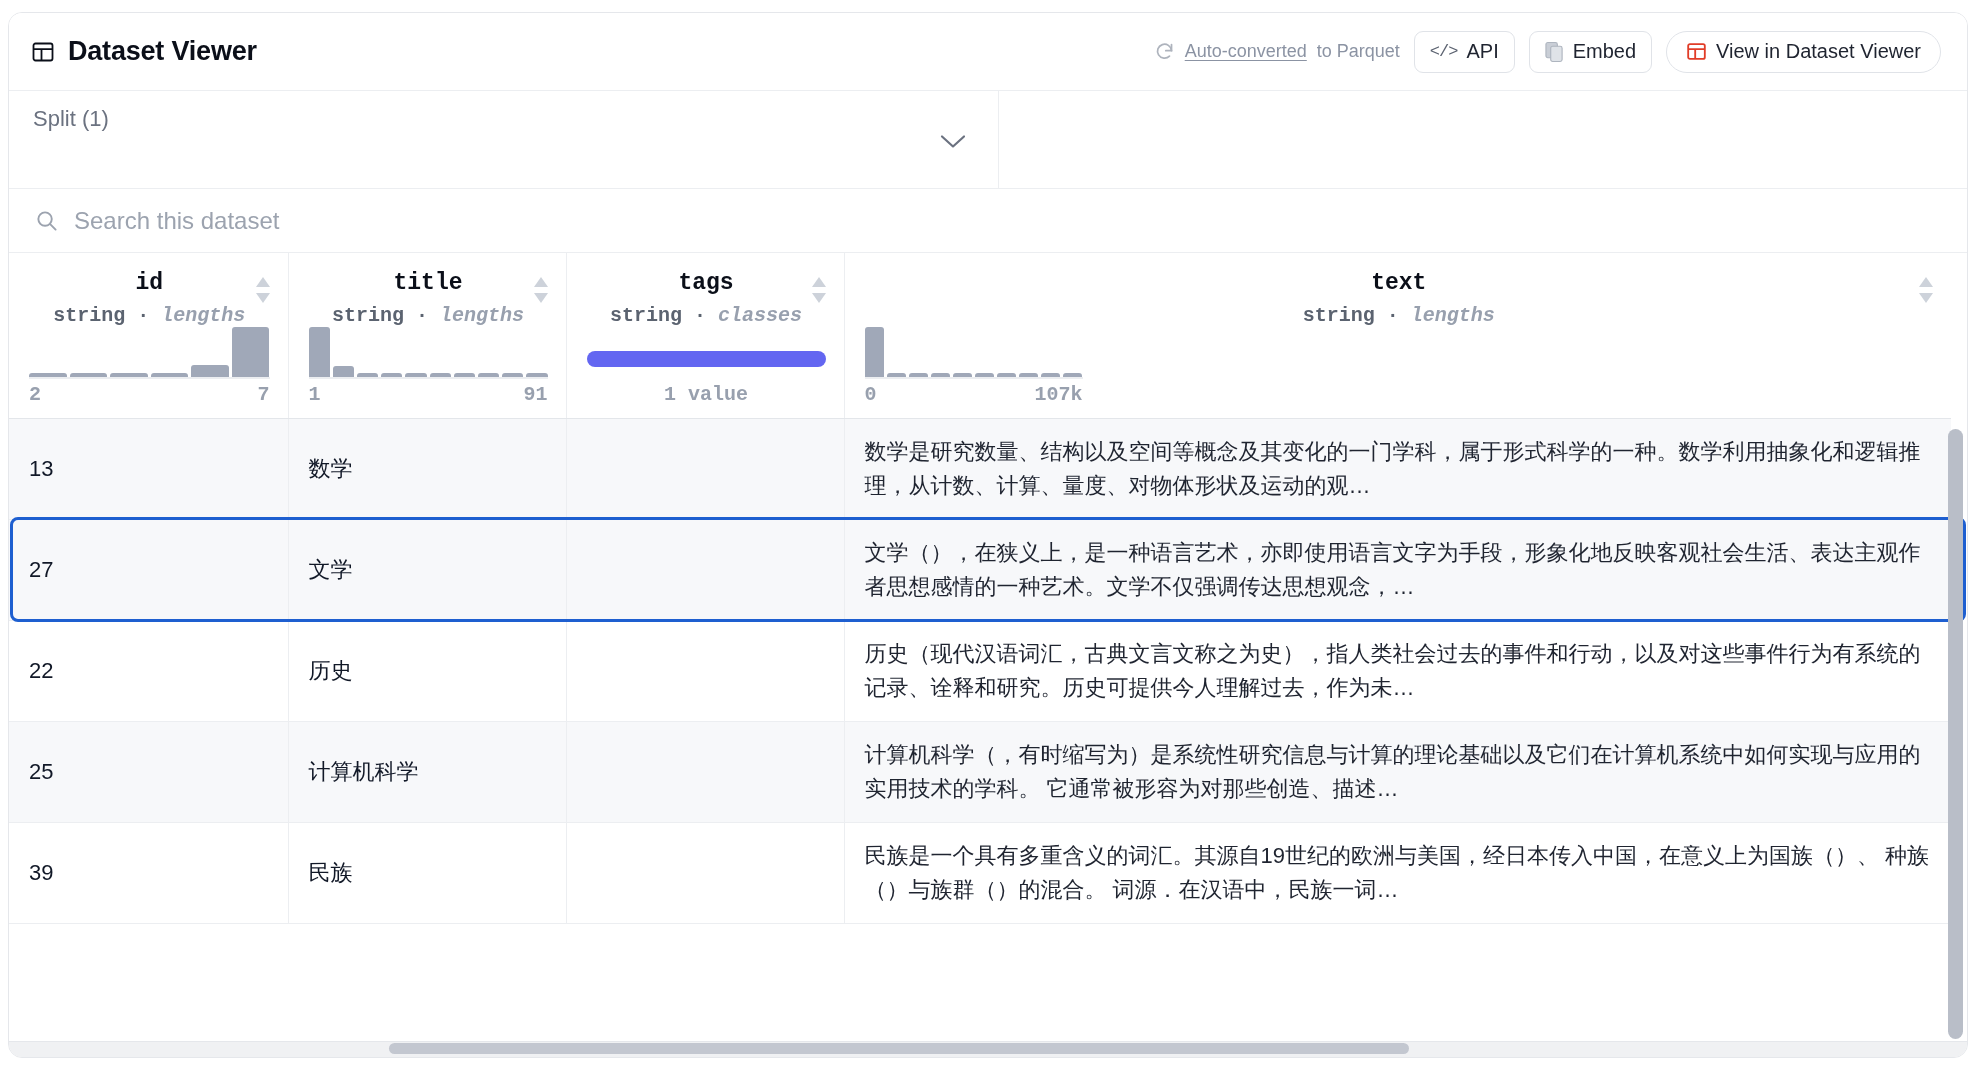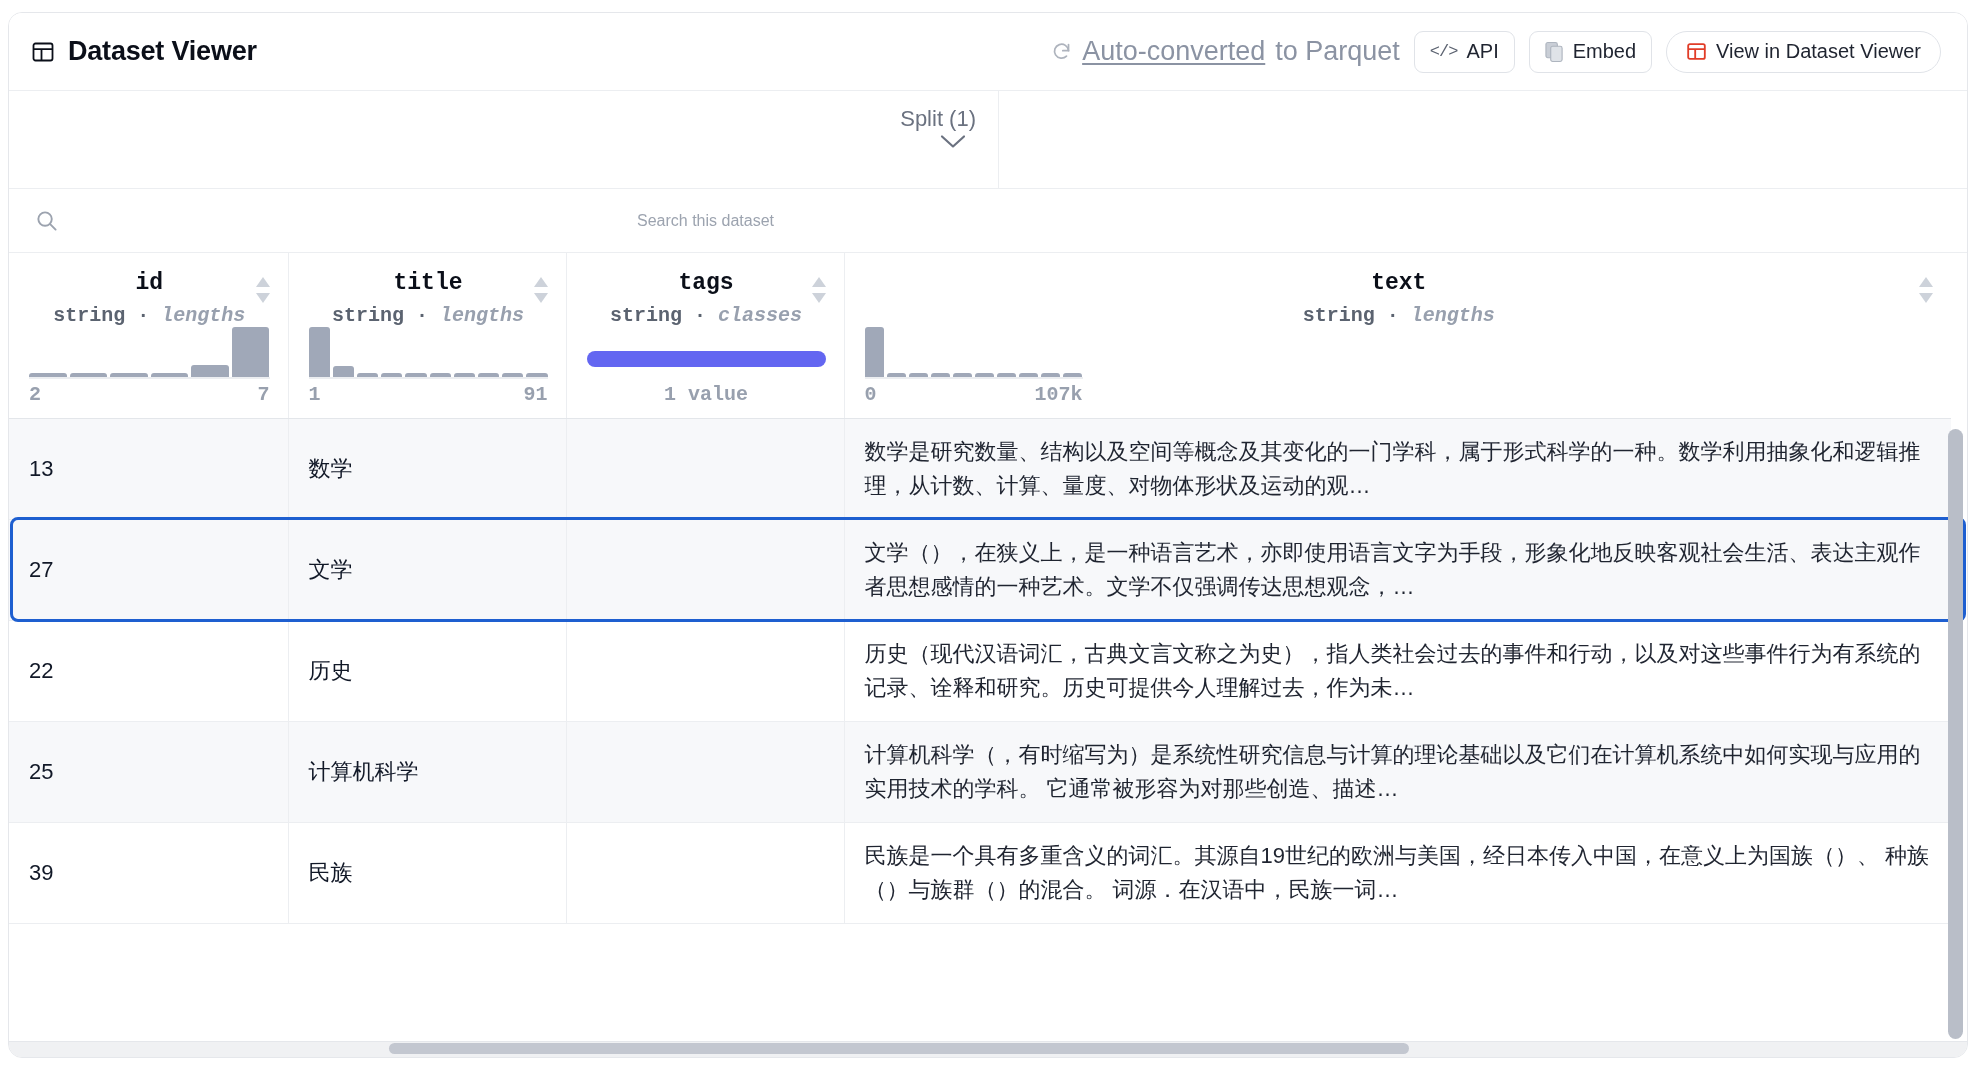--- a/index.html
+++ b/index.html
@@ -40,21 +40,21 @@
     letter-spacing: -0.2px;
   }
   .grid-icon-dark {
     width: 24px; height: 24px; display: block;
   }
   .hdr-spacer { flex: 1 1 auto; }
   .hdr-right { display: flex; align-items: center; gap: 14px; }
 
   .autoconv {
     display: flex; align-items: center; gap: 10px;
-    font-size: 27px; color: #8b93a3;
+    font-size: 18px; color: #8b93a3;
     white-space: nowrap;
   }
   .autoconv .lnk { text-decoration: underline; text-underline-offset: 3px; }
   .refresh-icon { width: 21px; height: 21px; display: block; opacity: .8; }
 
   .btn {
     display: inline-flex; align-items: center; gap: 9px;
     height: 42px; padding: 0 15px;
     border: 1px solid #e0e3e8;
     border-radius: 9px;
@@ -77,21 +77,21 @@
     border-bottom: 1px solid #eceef1;
   }
   .split-sel {
     width: 990px;
     border-right: 1px solid #eceef1;
     padding: 13px 22px 0 24px;
     display: flex; flex-direction: column; justify-content: flex-start;
     position: relative;
     cursor: pointer;
   }
-  .split-label { font-size: 22px; color: #6b7280; line-height: 1.35; text-align: right; }
+  .split-label { font-size: 22px; color: #6b7280; line-height: 1.35; }
   .split-value {
     font-size: 22px; color: #111827; line-height: 1.5;
     display: flex; align-items: baseline; gap: 10px;
   }
   .split-value .dot { color: #9aa1ad; }
   .split-value .rows { color: #374151; }
   .chev {
     position: absolute; right: 30px; top: 50%; transform: translateY(-42%);
     width: 30px; height: 18px;
   }
@@ -101,21 +101,21 @@
   .searchbar {
     height: 64px; flex: 0 0 64px;
     display: flex; align-items: center;
     gap: 16px; padding: 0 26px;
     border-bottom: 1px solid #eceef1;
   }
   .search-icon { width: 23px; height: 23px; display: block; }
   .search-input {
     border: 0; outline: 0; background: transparent;
     font-family: "Liberation Sans", sans-serif;
-    font-size: 16px; color: #ef4444; width: 700px; text-align: right;
+    font-size: 24px; color: #ef4444; width: 700px;
   }
   .search-input::placeholder { color: #9ca3af; }
 
   
   .tablewrap { flex: 1 1 auto; position: relative; overflow: hidden; }
   table.grid { border-collapse: collapse; table-layout: fixed; width: 1942px; }
 
   col.c-id    { width: 279px; }
   col.c-title { width: 278px; }
   col.c-tags  { width: 278px; }

